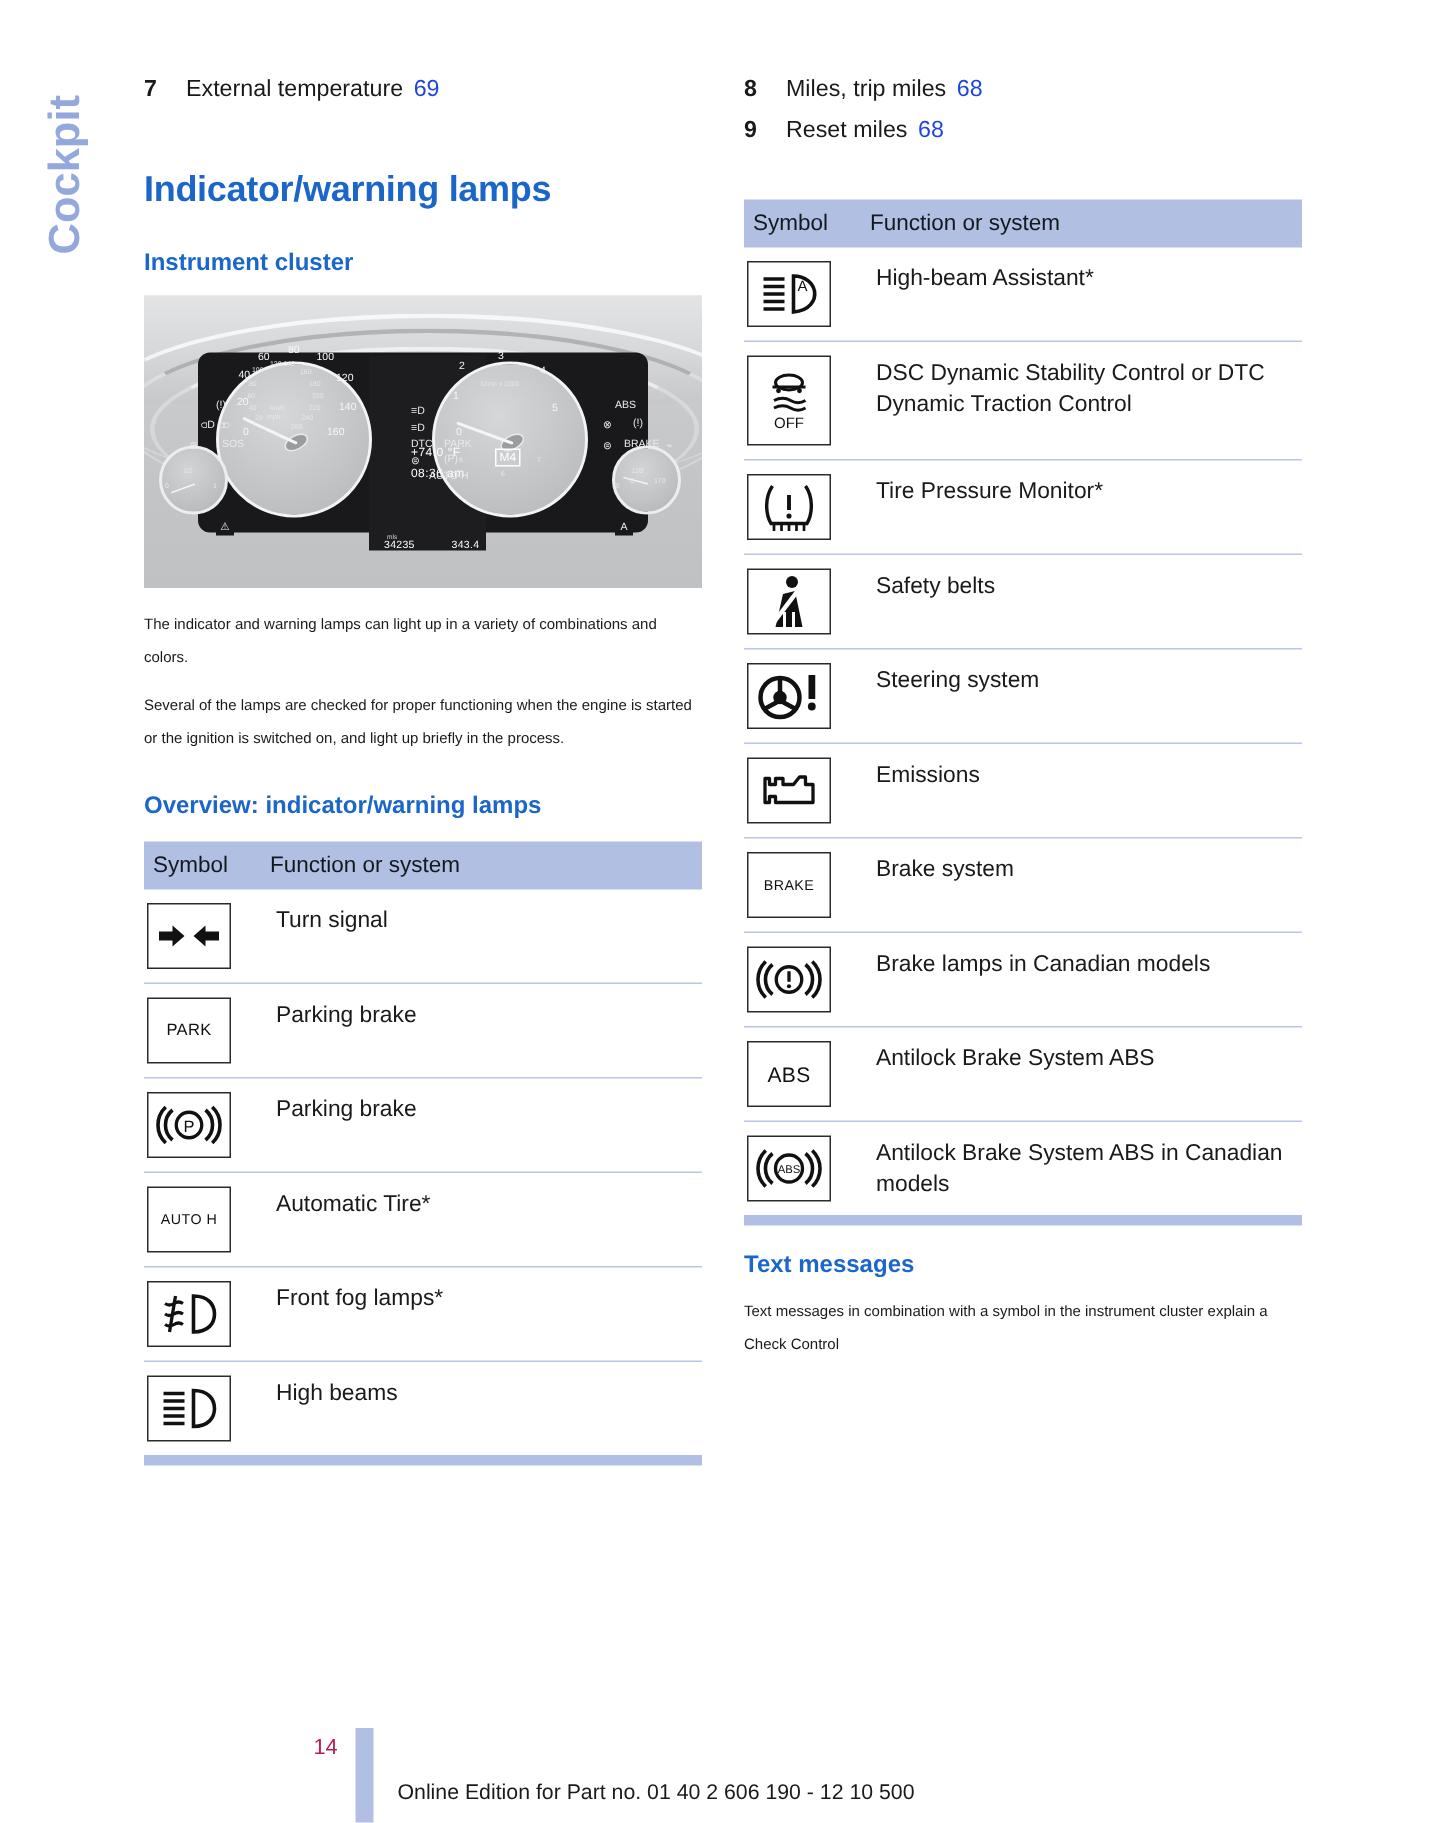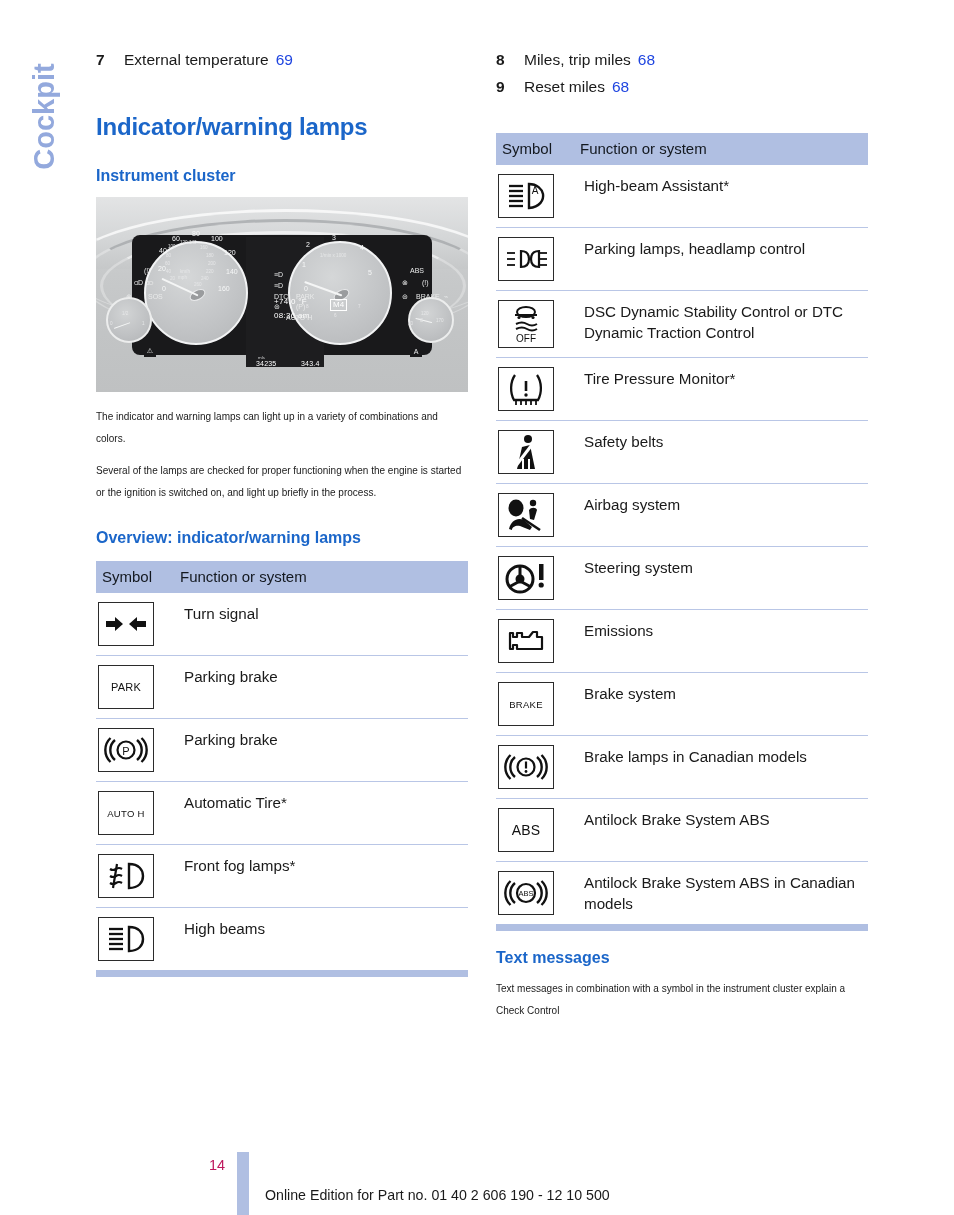--- a/index.html
+++ b/index.html
@@ -134,21 +134,21 @@
   }
   .tbl tbody tr:last-child td{ border-bottom:none; }
   .tbl td.c-sym{ width:78px; padding-left:2px; }
   .tbl td.c-fn{ font-size:15.2px; line-height:21px; padding-left:10px; padding-top:10px; }
   .endbar{ width:372px; height:7px; background:#b0bfe2; margin-top:0px; }
 
   .symbox{
     width:56px; height:44px; border:1.3px solid #2b2b2b; background:#fff;
     display:flex; align-items:center; justify-content:center; overflow:hidden;
   }
-  .symbox.tall{ height:48px; }
+  .symbox.tall{ height:60px; }
   .symtext{ font-size:14px; font-weight:normal; letter-spacing:.2px; color:#111; }
   .symtext.sm{ font-size:9.5px; letter-spacing:.3px; }
   .symtext.md{ font-size:11px; letter-spacing:.2px; }
   .foot-page{
     position:absolute; left:209px; top:1157px; font-size:14.5px; color:#be185d;
   }
   .foot-bar{
     position:absolute; left:237px; top:1152px; width:12px; height:63px; background:#b0bfe2;
   }
   .foot-txt{
@@ -387,37 +387,20 @@
                 <line x1="6" y1="11" x2="20" y2="11" stroke="#111" stroke-width="2.3"></line>
                 <line x1="6" y1="16" x2="20" y2="16" stroke="#111" stroke-width="2.3"></line>
                 <line x1="6" y1="21" x2="20" y2="21" stroke="#111" stroke-width="2.3"></line>
                 <line x1="6" y1="26" x2="20" y2="26" stroke="#111" stroke-width="2.3"></line>
               </svg>
             </div>
           </td>
           <td class="c-fn">High-beam Assistant*</td>
         </tr>
 
-        <tr>
-          <td class="c-sym">
-            <div class="symbox">
-              <svg width="48" height="26" viewBox="0 0 48 26">
-                <path d="M19 5 C25 5 27 9 27 13 C27 17 25 21 19 21 Z" fill="none" stroke="#111" stroke-width="2.2"></path>
-                <path d="M29 5 C23 5 21 9 21 13 C21 17 23 21 29 21 Z" fill="none" stroke="#111" stroke-width="2.2" transform="translate(8,0)"></path>
-                <line x1="5" y1="7" x2="13" y2="7" stroke="#111" stroke-width="1.8"></line>
-                <line x1="5" y1="13" x2="13" y2="13" stroke="#111" stroke-width="1.8"></line>
-                <line x1="5" y1="19" x2="13" y2="19" stroke="#111" stroke-width="1.8"></line>
-                <line x1="37" y1="7" x2="45" y2="7" stroke="#111" stroke-width="1.8"></line>
-                <line x1="37" y1="13" x2="45" y2="13" stroke="#111" stroke-width="1.8"></line>
-                <line x1="37" y1="19" x2="45" y2="19" stroke="#111" stroke-width="1.8"></line>
-              </svg>
-            </div>
-          </td>
-          <td class="c-fn">Parking lamps, headlamp control</td>
-        </tr>
 
         <tr>
           <td class="c-sym">
             <div class="symbox tall">
               <svg width="44" height="44" viewBox="0 0 44 44">
                 <ellipse cx="22" cy="10" rx="9" ry="5" fill="none" stroke="#111" stroke-width="2"></ellipse>
                 <line x1="11" y1="13" x2="33" y2="13" stroke="#111" stroke-width="2"></line>
                 <circle cx="15" cy="15.5" r="1.6" fill="#111"></circle>
                 <circle cx="29" cy="15.5" r="1.6" fill="#111"></circle>
                 <path d="M12 22 q6 -3 11 0 q5 3 10 0" fill="none" stroke="#111" stroke-width="2"></path>
@@ -455,34 +438,20 @@
                 <path d="M8 36 L13 14 L21 12 L26 36 Z" fill="#111"></path>
                 <path d="M6 34 L25 9" stroke="#fff" stroke-width="3" fill="none"></path>
                 <line x1="14" y1="26" x2="14" y2="36" stroke="#fff" stroke-width="2"></line>
                 <line x1="20" y1="26" x2="20" y2="36" stroke="#fff" stroke-width="2"></line>
               </svg>
             </div>
           </td>
           <td class="c-fn">Safety belts</td>
         </tr>
 
-        <tr>
-          <td class="c-sym">
-            <div class="symbox">
-              <svg width="44" height="34" viewBox="0 0 44 34">
-                <ellipse cx="12" cy="10" rx="7.5" ry="8.5" fill="#111"></ellipse>
-                <path d="M5 31 C7 22 14 19 20 22 L28 29 L26 32 L16 28 C12 27 8 29 8 32 Z" fill="#111"></path>
-                <circle cx="29" cy="5" r="3.2" fill="#111"></circle>
-                <path d="M25 12 C27 9 32 9 33 12 L30 22 L26 21 Z" fill="#111"></path>
-                <line x1="18" y1="20" x2="36" y2="32" stroke="#111" stroke-width="2.6"></line>
-              </svg>
-            </div>
-          </td>
-          <td class="c-fn">Airbag system</td>
-        </tr>
 
         <tr>
           <td class="c-sym">
             <div class="symbox">
               <svg width="46" height="34" viewBox="0 0 46 34">
                 <circle cx="17" cy="18" r="13" fill="none" stroke="#111" stroke-width="3"></circle>
                 <circle cx="17" cy="18" r="4.5" fill="#111"></circle>
                 <line x1="17" y1="18" x2="17" y2="5" stroke="#111" stroke-width="3"></line>
                 <line x1="17" y1="20" x2="6" y2="26" stroke="#111" stroke-width="3"></line>
                 <line x1="17" y1="20" x2="28" y2="26" stroke="#111" stroke-width="3"></line>

